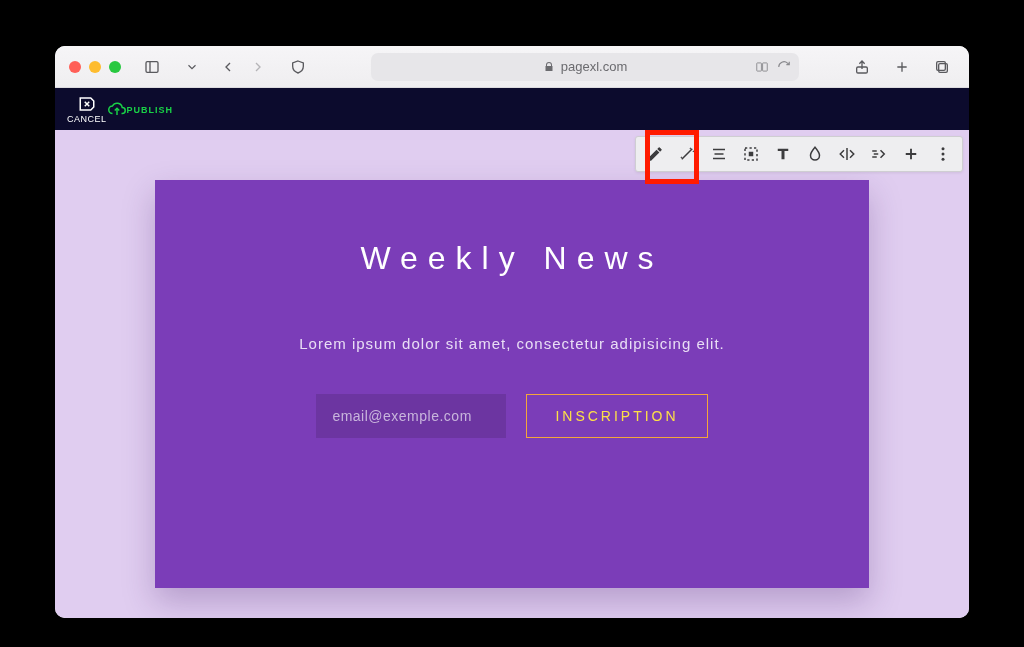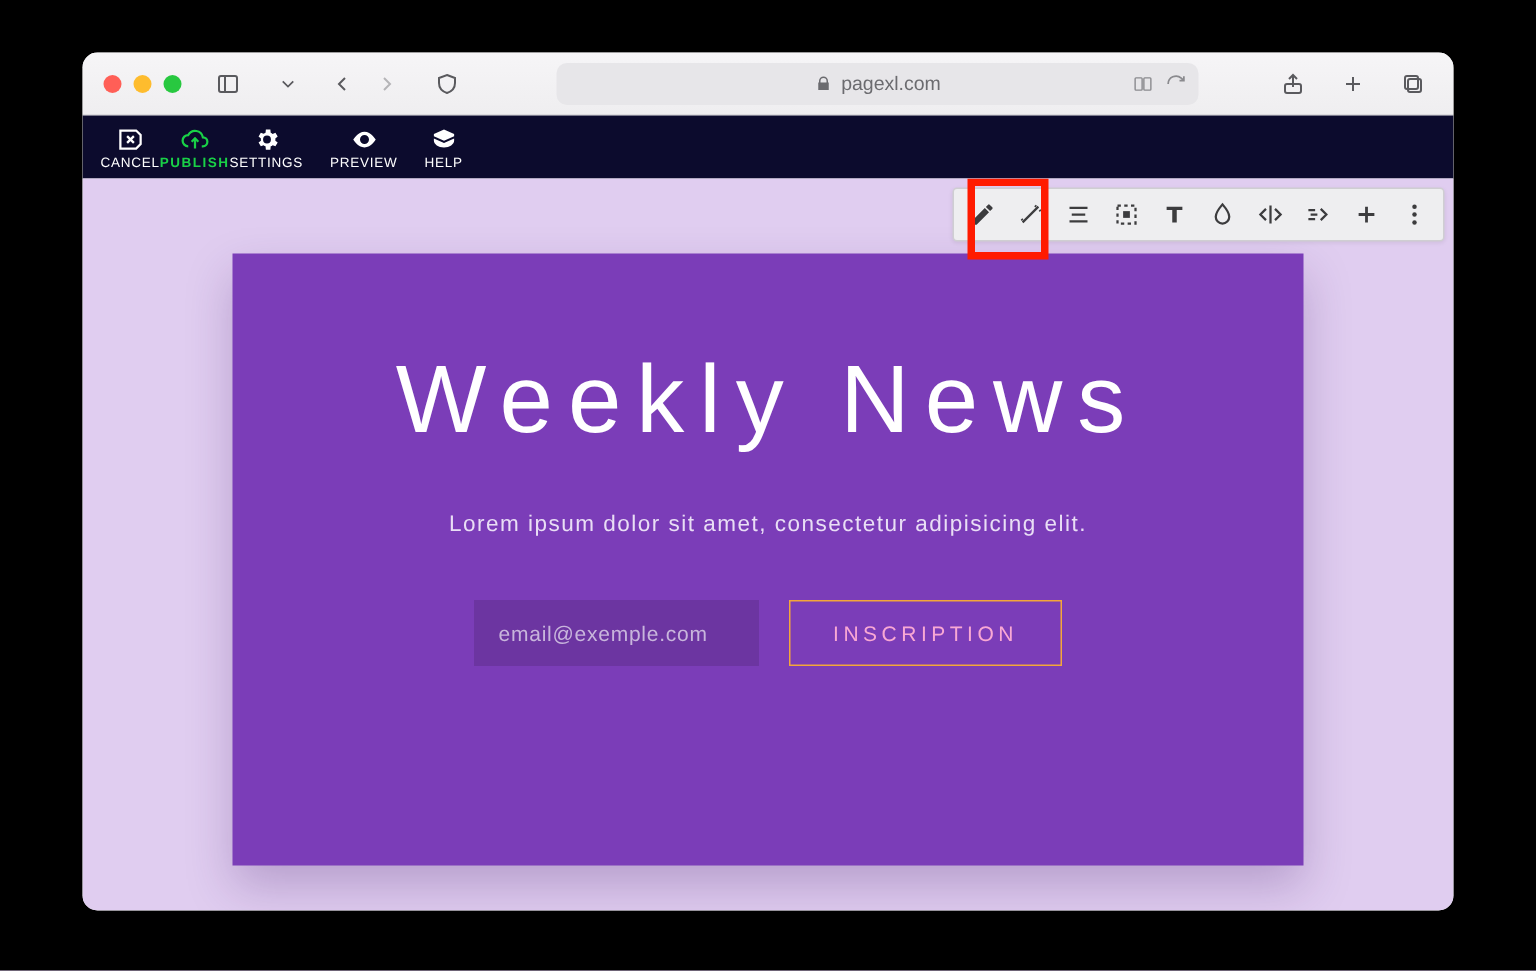--- a/index.html
+++ b/index.html
@@ -6,21 +6,21 @@
   body {
     width: 1024px;
     height: 647px;
     background: #000;
     font-family: -apple-system, BlinkMacSystemFont, "Segoe UI", sans-serif;
     overflow: hidden;
     position: relative;
   }
   .browser-window {
     position: absolute;
-    top: 35px;
+    top: 46px;
     left: 55px;
     width: 914px;
     height: 572px;
     background: #fff;
     border-radius: 10px;
     overflow: hidden;
     box-shadow: 0 10px 40px rgba(0,0,0,0.5);
   }
 
   
@@ -76,21 +76,21 @@
     align-items:center;
     padding: 0 12px;
     color:#fff;
   }
   .appbar-item{
     display:flex;flex-direction:column;align-items:center;justify-content:center;
     font-size:9px; letter-spacing:0.5px; gap:1px; cursor:pointer;
   }
   .appbar-item svg{width:18px;height:18px;}
   .appbar-left,.appbar-right{display:flex;gap:18px;}
-  .appbar-center{display:flex;flex-direction:column;align-items:center;color:#19d147;}
+  .appbar-center{display:flex;flex-direction:row;align-items:center;color:#19d147;}
   .appbar-center svg{width:20px;height:18px;}
   .appbar-center .lbl{font-size:9px;font-weight:700;letter-spacing:1px;margin-top:1px;}
 
   
   .editor-area {
     position:relative;
     height: calc(100% - 42px - 42px);
     background: #e0cdf0;
     overflow:hidden;
   }
@@ -129,23 +129,23 @@
     background:#7b3db8;
     box-shadow:0 14px 30px rgba(60,20,100,0.25);
     display:flex;
     flex-direction:column;
     align-items:center;
     padding:60px 40px 40px;
     color:#fff;
   }
   .card h1{
     font-weight:200;
-    font-size:64px;
+    font-size:32px;
     letter-spacing:10px;
-    margin-bottom:38px;
+    margin-bottom:58px;
     font-family: "Segoe UI Light","Helvetica Neue",sans-serif;
   }
   .card p{
     font-size:15px;
     letter-spacing:1px;
     font-weight:300;
     color:#e9def5;
     margin-bottom:42px;
   }
   .form-row{display:flex;gap:20px;align-items:center;}
@@ -158,21 +158,21 @@
     font-size:14px;
     letter-spacing:0.5px;
     outline:none;
   }
   .email-input::placeholder{color:#c8b5dc;}
   .inscr-btn{
     height:44px;
     padding:0 28px;
     background:transparent;
     border:1px solid #f4a63a;
-    color:#f9a8d4;
+    color:#fde047;
     font-size:14px;
     letter-spacing:3px;
     cursor:pointer;
   }
 </style>
 </head>
 <body>
 
 <div class="browser-window">
 
@@ -258,40 +258,20 @@
         <span>CANCEL</span>
       </div>
     </div>
     <div class="appbar-center">
       <svg viewBox="0 0 24 24" fill="none" stroke="currentColor" stroke-width="2">
           <path d="M6 18a5 5 0 010-10 7 7 0 0113 2 4 4 0 010 8h-1"></path>
           <polyline points="9 14 12 11 15 14"></polyline>
           <line x1="12" y1="11" x2="12" y2="20"></line>
         </svg>
       <span class="lbl">PUBLISH</span>
-    </div>
-    <div class="appbar-right">
-      <div class="appbar-item">
-        <svg viewBox="0 0 24 24" fill="currentColor">
-            <path d="M19.4 13a7.5 7.5 0 000-2l2.1-1.6-2-3.4-2.5 1a7.5 7.5 0 00-1.7-1L15 3h-4l-.3 2.9a7.5 7.5 0 00-1.7 1l-2.5-1-2 3.4L6.6 11a7.5 7.5 0 000 2l-2.1 1.6 2 3.4 2.5-1a7.5 7.5 0 001.7 1L11 21h4l.3-2.9a7.5 7.5 0 001.7-1l2.5 1 2-3.4L19.4 13zM12 15.5A3.5 3.5 0 1115.5 12 3.5 3.5 0 0112 15.5z"></path>
-          </svg>
-        <span>SETTINGS</span>
-      </div>
-      <div class="appbar-item">
-        <svg viewBox="0 0 24 24" fill="currentColor">
-            <path d="M12 5C6 5 2 12 2 12s4 7 10 7 10-7 10-7-4-7-10-7zm0 11a4 4 0 114-4 4 4 0 01-4 4z"></path>
-          </svg>
-        <span>PREVIEW</span>
-      </div>
-      <div class="appbar-item">
-        <svg viewBox="0 0 24 24" fill="currentColor">
-            <path d="M12 3L3 7v2l9 4 9-4V7l-9-4zm-9 8v2c0 3 4 6 9 6s9-3 9-6v-2l-9 4-9-4z"></path>
-          </svg>
-        <span>HELP</span>
-      </div>
     </div>
   </div>
 
   <div class="editor-area">
 
     <div class="edit-toolbar">
       <div class="tbtn">
         <svg viewBox="0 0 24 24" fill="currentColor">
             <path d="M3 17.25V21h3.75L17.8 9.94l-3.75-3.75L3 17.25zM20.7 7.04a1 1 0 000-1.41l-2.34-2.34a1 1 0 00-1.41 0L15 5.24l3.75 3.75 1.95-1.95z"></path>
           </svg>

